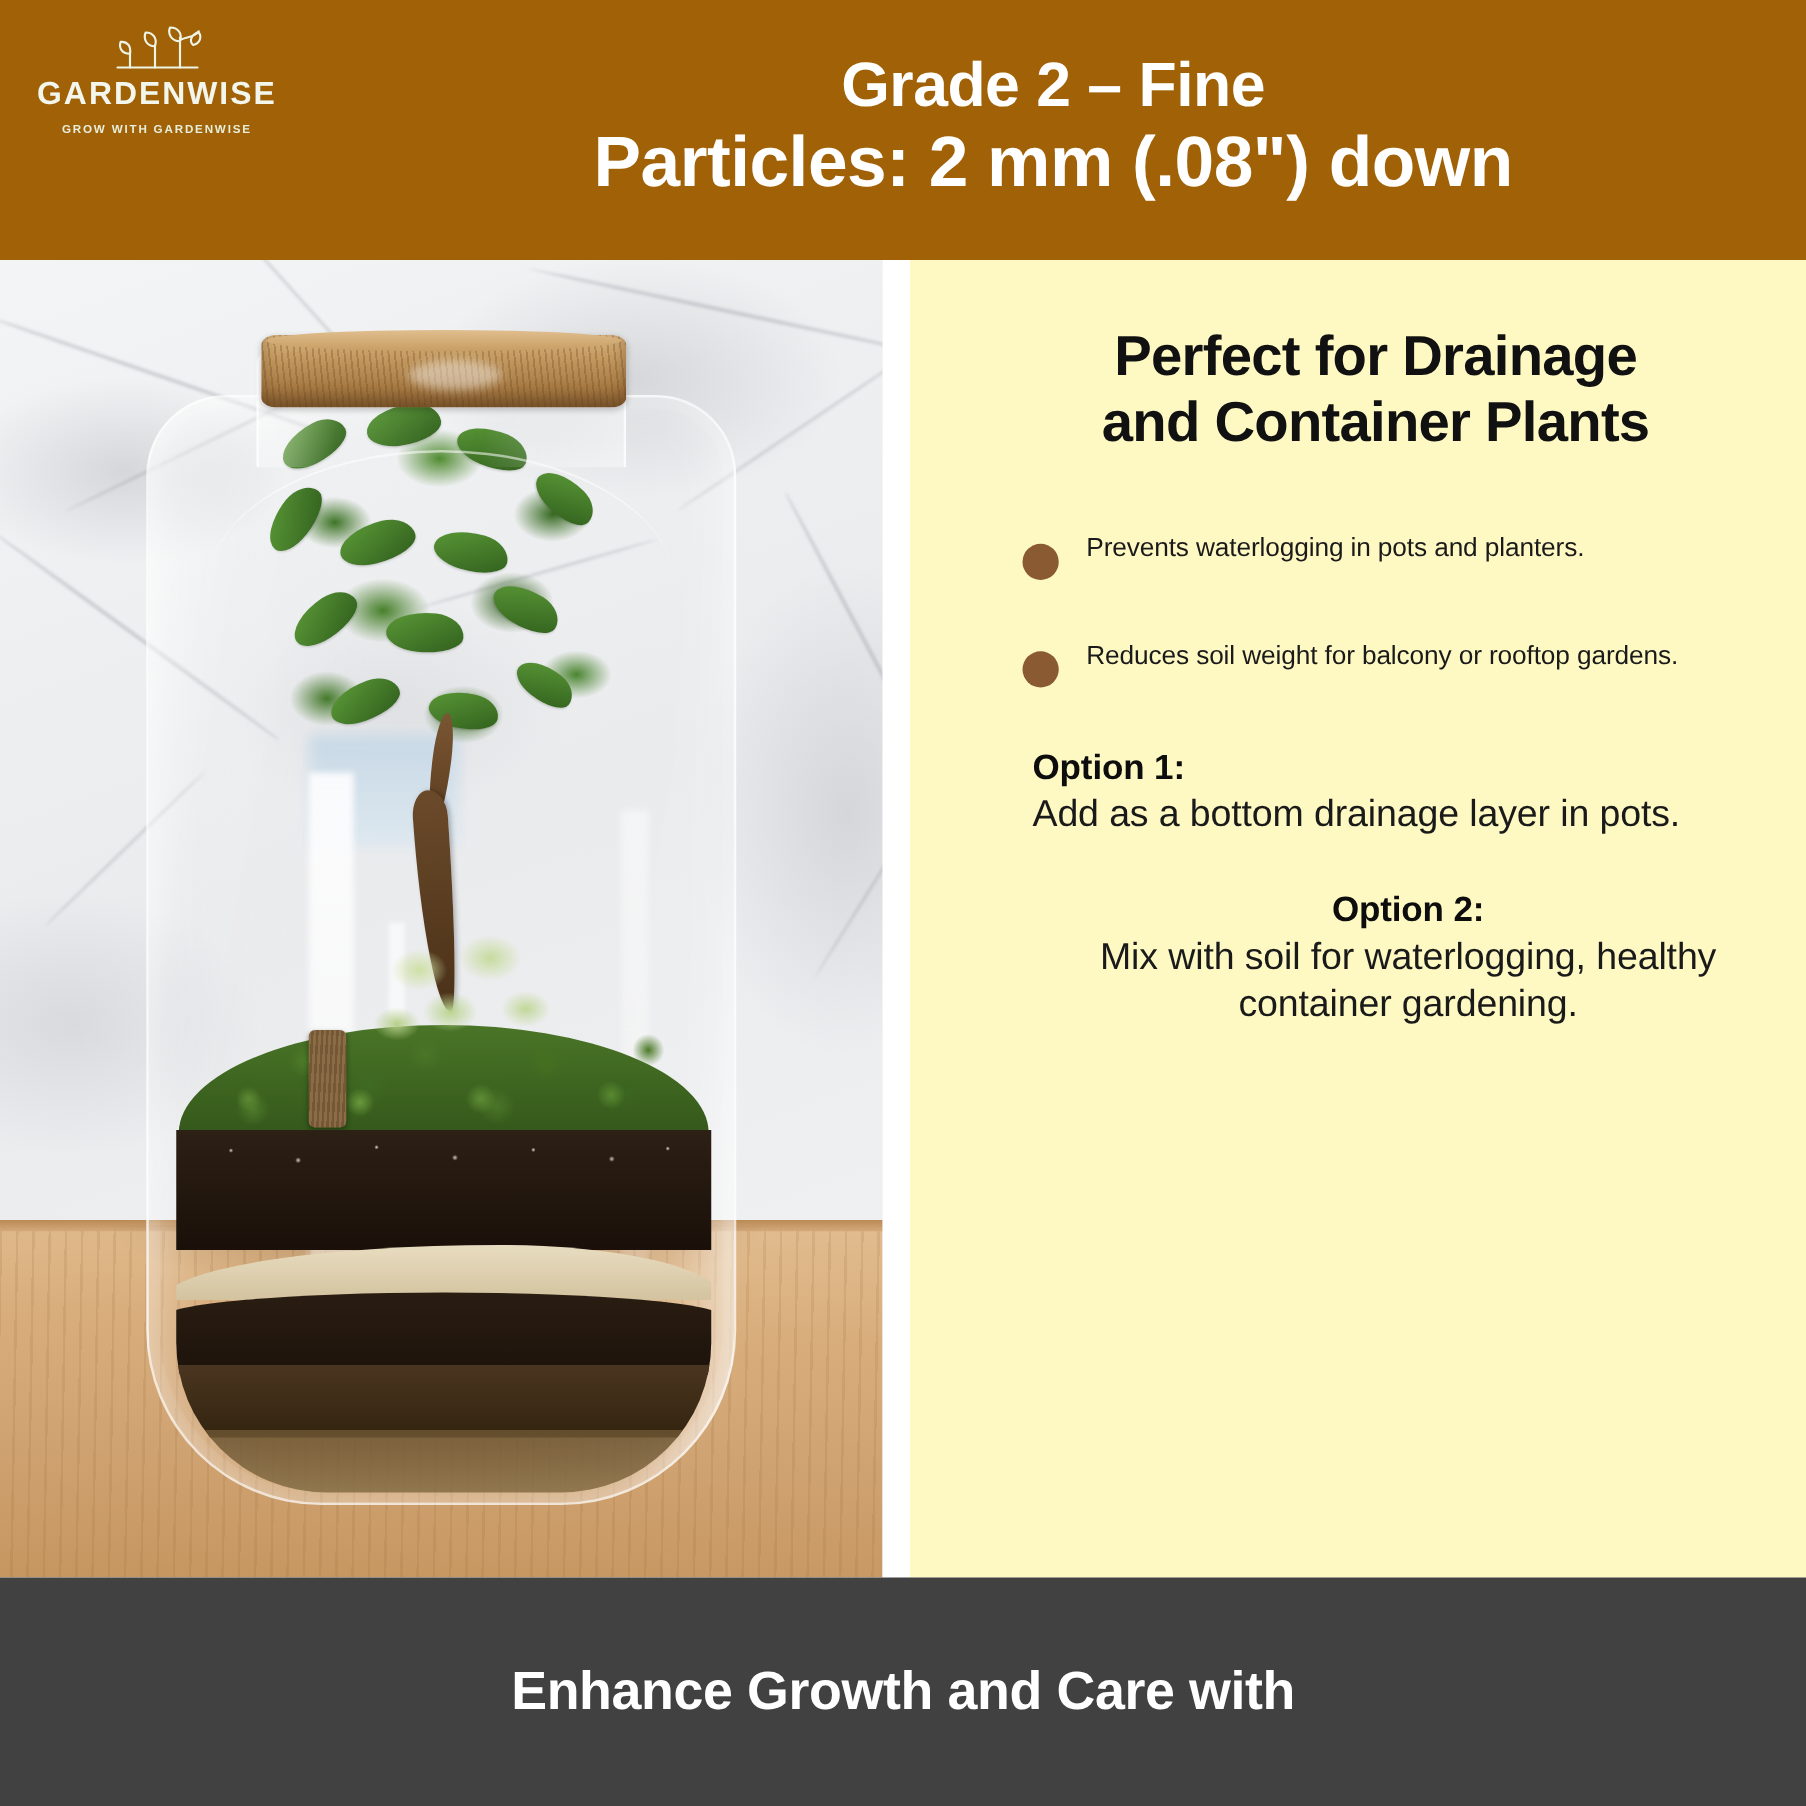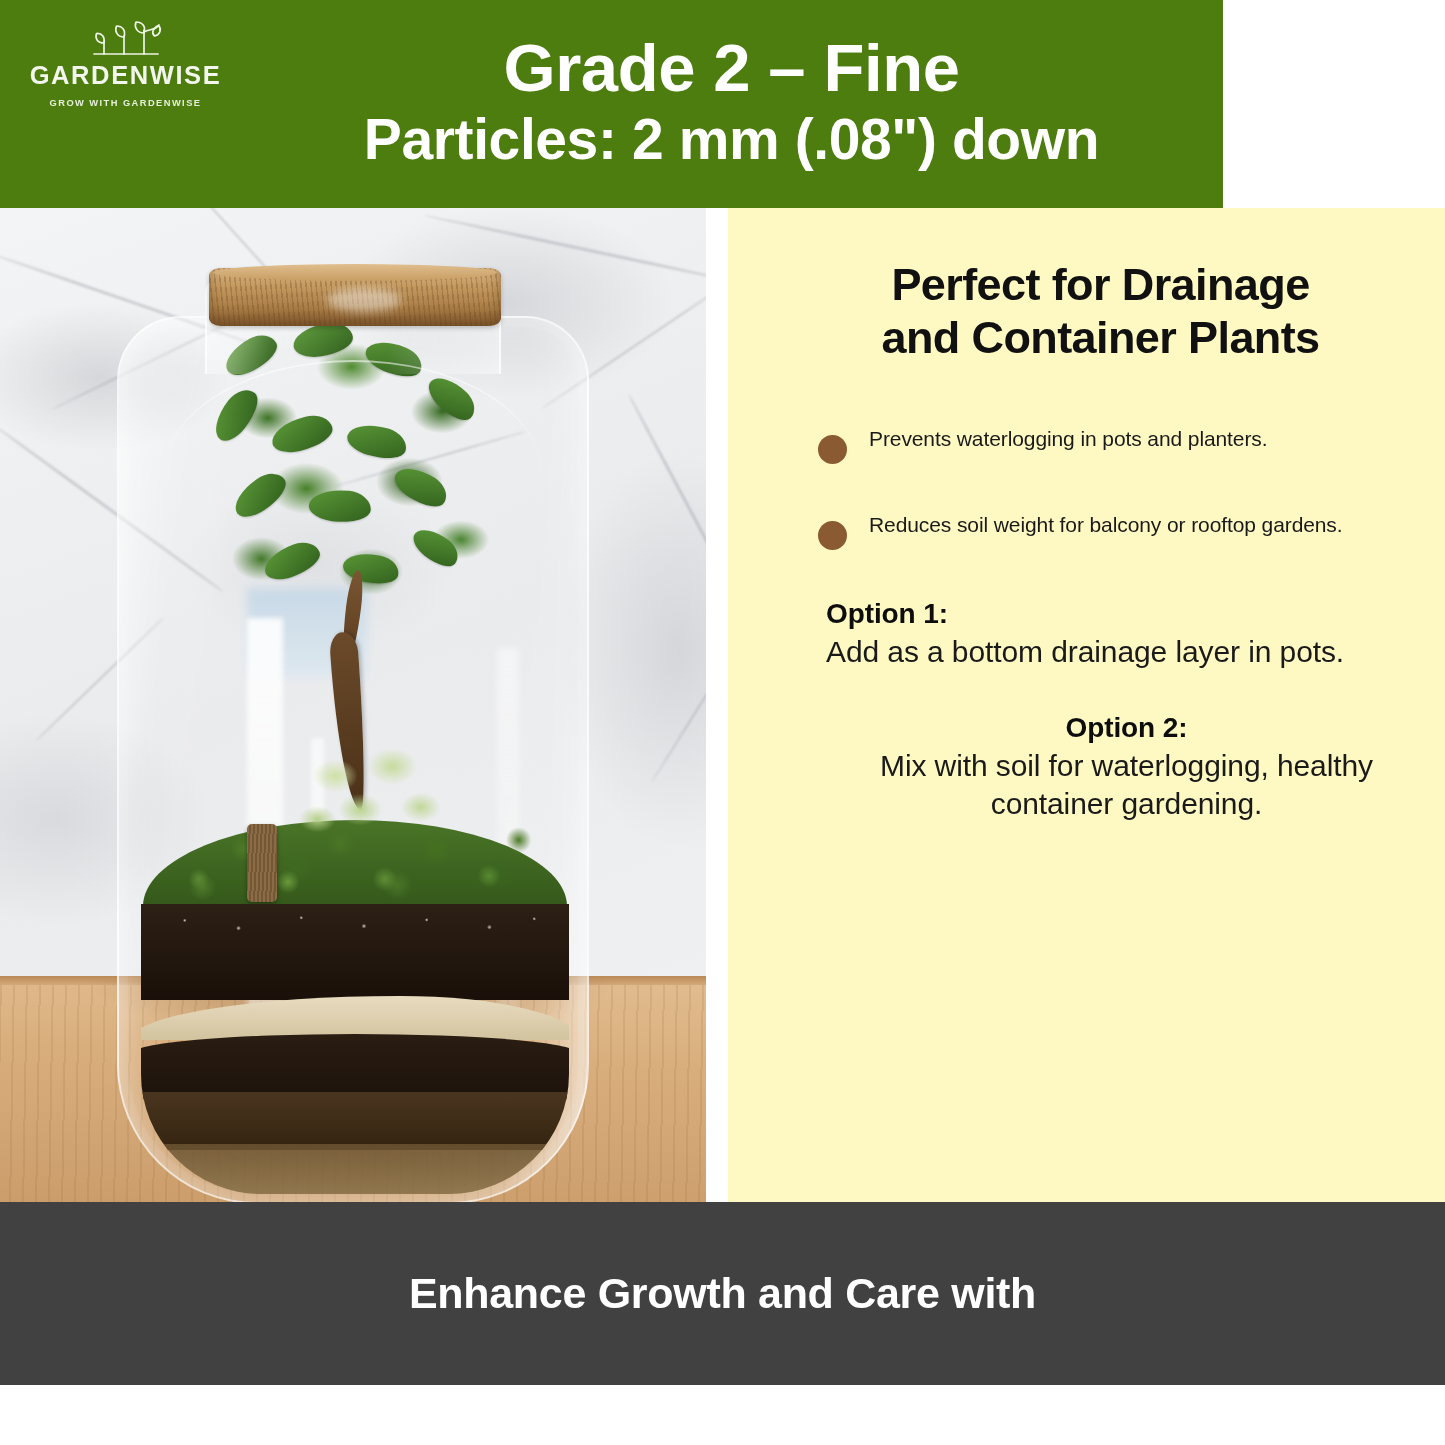--- a/index.html
+++ b/index.html
@@ -6,22 +6,22 @@
   html,body { width:1445px; height:1445px; }
   body {
     font-family:"Liberation Sans", sans-serif;
     background:#ffffff;
     overflow:hidden;
   }
   .page { position:relative; width:1445px; height:1445px; background:#fff; }
 
   
   .header {
-    position:absolute; top:0; left:0; width:1223px; height:208px;
-    background:#4d7c0f;
+    position:absolute; top:0; left:0; width:1445px; height:208px;
+    background:#a16207;
     display:flex; align-items:center;
   }
   .brand {
     position:absolute; left:18px; top:16px;
     width:215px; display:flex; flex-direction:column; align-items:center;
   }
   .brand-mark { width:96px; height:46px; display:block; }
   .brand-name {
     color:#F2F6EC; font-size:25.5px; font-weight:700; letter-spacing:1.6px;
     line-height:1; margin-top:1px; white-space:nowrap;
@@ -29,21 +29,21 @@
   .brand-tag {
     color:#E7EFDC; font-size:9.3px; font-weight:700; letter-spacing:1.45px;
     margin-top:9px; white-space:nowrap;
   }
   .header-titles {
     position:absolute; left:250px; right:10px; top:0; height:208px;
     display:flex; flex-direction:column; align-items:center; justify-content:center;
     padding-bottom:4px;
   }
   .header-line1 {
-    color:#FFFFFF; font-size:67px; font-weight:700; line-height:1.08;
+    color:#FFFFFF; font-size:50px; font-weight:700; line-height:1.08;
     letter-spacing:-0.4px; white-space:nowrap;
   }
   .header-line2 {
     color:#FFFFFF; font-size:57px; font-weight:700; line-height:1.12;
     letter-spacing:-0.4px; white-space:nowrap; margin-top:4px;
   }
 
   
   .photo {
     position:absolute; left:0; top:208px; width:706px; height:1054px;
@@ -282,21 +282,21 @@
     color:#0D0D0D; font-size:28px; font-weight:700; letter-spacing:-0.1px;
     margin-bottom:3px;
   }
   .option-text {
     color:#1A1A1A; font-size:30px; font-weight:400; line-height:1.28;
     letter-spacing:-0.1px;
   }
 
   
   .footer {
-    position:absolute; left:0; top:1202px; width:1445px; height:183px;
+    position:absolute; left:0; top:1262px; width:1445px; height:183px;
     background:#414141;
     display:flex; flex-direction:row; align-items:center; justify-content:center;
   }
   .footer-line {
     color:#FFFFFF; font-size:43px; font-weight:700; line-height:1.32;
     letter-spacing:-0.3px; white-space:nowrap; text-align:center;
   }
 </style>
 </head>
 <body>

